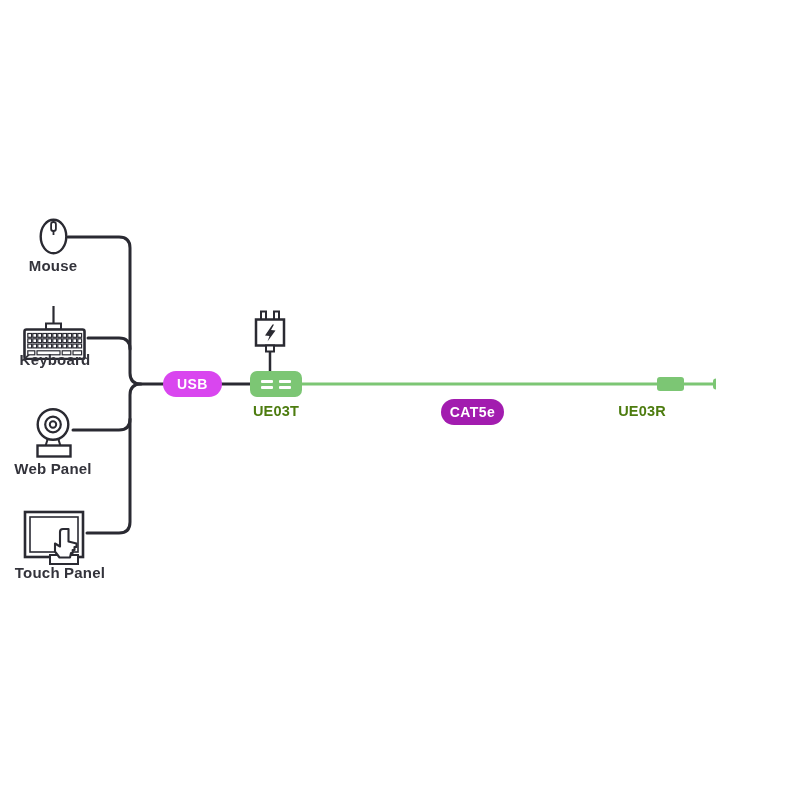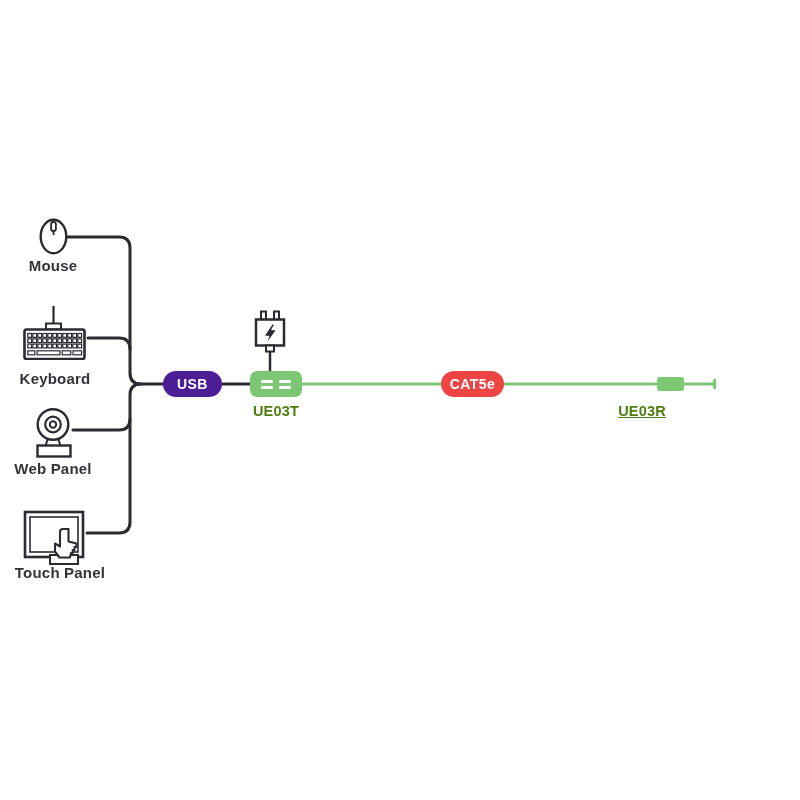--- a/index.html
+++ b/index.html
@@ -18,22 +18,22 @@
   .unit-label{
     position:absolute;
     transform:translateX(-50%);
     font-size:14.5px;font-weight:700;color:#4d7c0f;letter-spacing:.2px;
     white-space:nowrap;text-align:center;
   }
   .pill{
     position:absolute;display:flex;align-items:center;justify-content:center;
     color:#ffffff;font-weight:700;font-size:14px;letter-spacing:.4px;
   }
-  .pill-dark{background:#4c1d95;border-radius:13px;}
-  .pill-green{background:#ef4444;border-radius:13px;}
+  .pill-dark{background:#d946ef;border-radius:13px;}
+  .pill-green{background:#a21caf;border-radius:13px;margin-top:28px;}
   .tx-box{
     position:absolute;left:250px;top:371px;width:52px;height:26px;
     background:#7cc674;border-radius:7px;
     display:flex;align-items:center;justify-content:center;gap:6px;
   }
   .eq{width:12px;height:9px;display:flex;flex-direction:column;justify-content:space-between;}
   .eq::before,.eq::after{content:"";display:block;height:3px;background:#ffffff;border-radius:1px;}
   .rx-box{
     position:absolute;left:657px;top:377px;width:27px;height:14px;
     background:#7cc674;border-radius:3px;
@@ -108,21 +108,21 @@
         <rect x="54.8" y="38.1" width="3.8" height="3.8"></rect>
       </g>
       <g>
         <rect x="4.8" y="44.8" width="7" height="4"></rect>
         <rect x="14" y="44.8" width="23" height="4"></rect>
         <rect x="39.2" y="44.8" width="8.6" height="4"></rect>
         <rect x="50" y="44.8" width="8.6" height="4"></rect>
       </g>
     </g>
   </svg>
-  <div class="dev-label" style="left:55px;top:370px;">Keyboard</div>
+  <div class="dev-label" style="left:55px;top:351px;">Keyboard</div>
 
   <svg class="abs" style="left:19px;top:404px;" width="68" height="54" viewBox="0 0 68 54">
     <path d="M29 34 L26.5 42 H41.5 L39 34 Z" fill="#ffffff" stroke="#2a2a32" stroke-width="2"></path>
     <rect x="18.5" y="41.5" width="33" height="11" fill="#ffffff" stroke="#2a2a32" stroke-width="2.4"></rect>
     <circle cx="34" cy="20.5" r="15.3" fill="#ffffff" stroke="#2a2a32" stroke-width="2.4"></circle>
     <circle cx="34" cy="20.5" r="7.8" fill="#ffffff" stroke="#2a2a32" stroke-width="2.2"></circle>
     <circle cx="34" cy="20.5" r="3.2" fill="#ffffff" stroke="#2a2a32" stroke-width="2"></circle>
   </svg>
   <div class="dev-label" style="left:53px;top:460px;">Web Panel</div>
 
@@ -151,21 +151,21 @@
     <span class="eq"></span>
     <span class="eq"></span>
   </div>
   <div class="unit-label" style="left:276px;top:403px;">UE03T</div>
 
   <div class="pill pill-green" style="left:441px;top:371px;width:63px;height:26px;">
     <span>CAT5e</span>
   </div>
 
   <div class="rx-box"></div>
-  <div class="unit-label" style="left:642px;top:403px;text-decoration:underline;">UE03R</div>
+  <div class="unit-label" style="left:642px;top:403px;">UE03R</div>
 
   <svg class="abs" style="left:743px;top:330px;" width="46" height="70" viewBox="0 0 46 70">
     <rect x="1.5" y="1.5" width="43" height="67" fill="#ffffff" stroke="#2a2a32" stroke-width="2.5"></rect>
     <rect x="6" y="6" width="34" height="58" fill="#ffffff" stroke="#2a2a32" stroke-width="1.5"></rect>
     <rect x="10.5" y="10.5" width="25" height="6.5" fill="#ffffff" stroke="#2a2a32" stroke-width="1.5"></rect>
     <rect x="10.5" y="19.8" width="25" height="6.5" fill="#ffffff" stroke="#2a2a32" stroke-width="1.5"></rect>
     <rect x="10.5" y="29.1" width="25" height="6.5" fill="#ffffff" stroke="#2a2a32" stroke-width="1.5"></rect>
     <circle cx="23" cy="46.5" r="4.8" fill="#ffffff" stroke="#2a2a32" stroke-width="2.2"></circle>
   </svg>
   <div class="unit-label" style="left:766px;top:403px;text-align:right;">PC</div>

